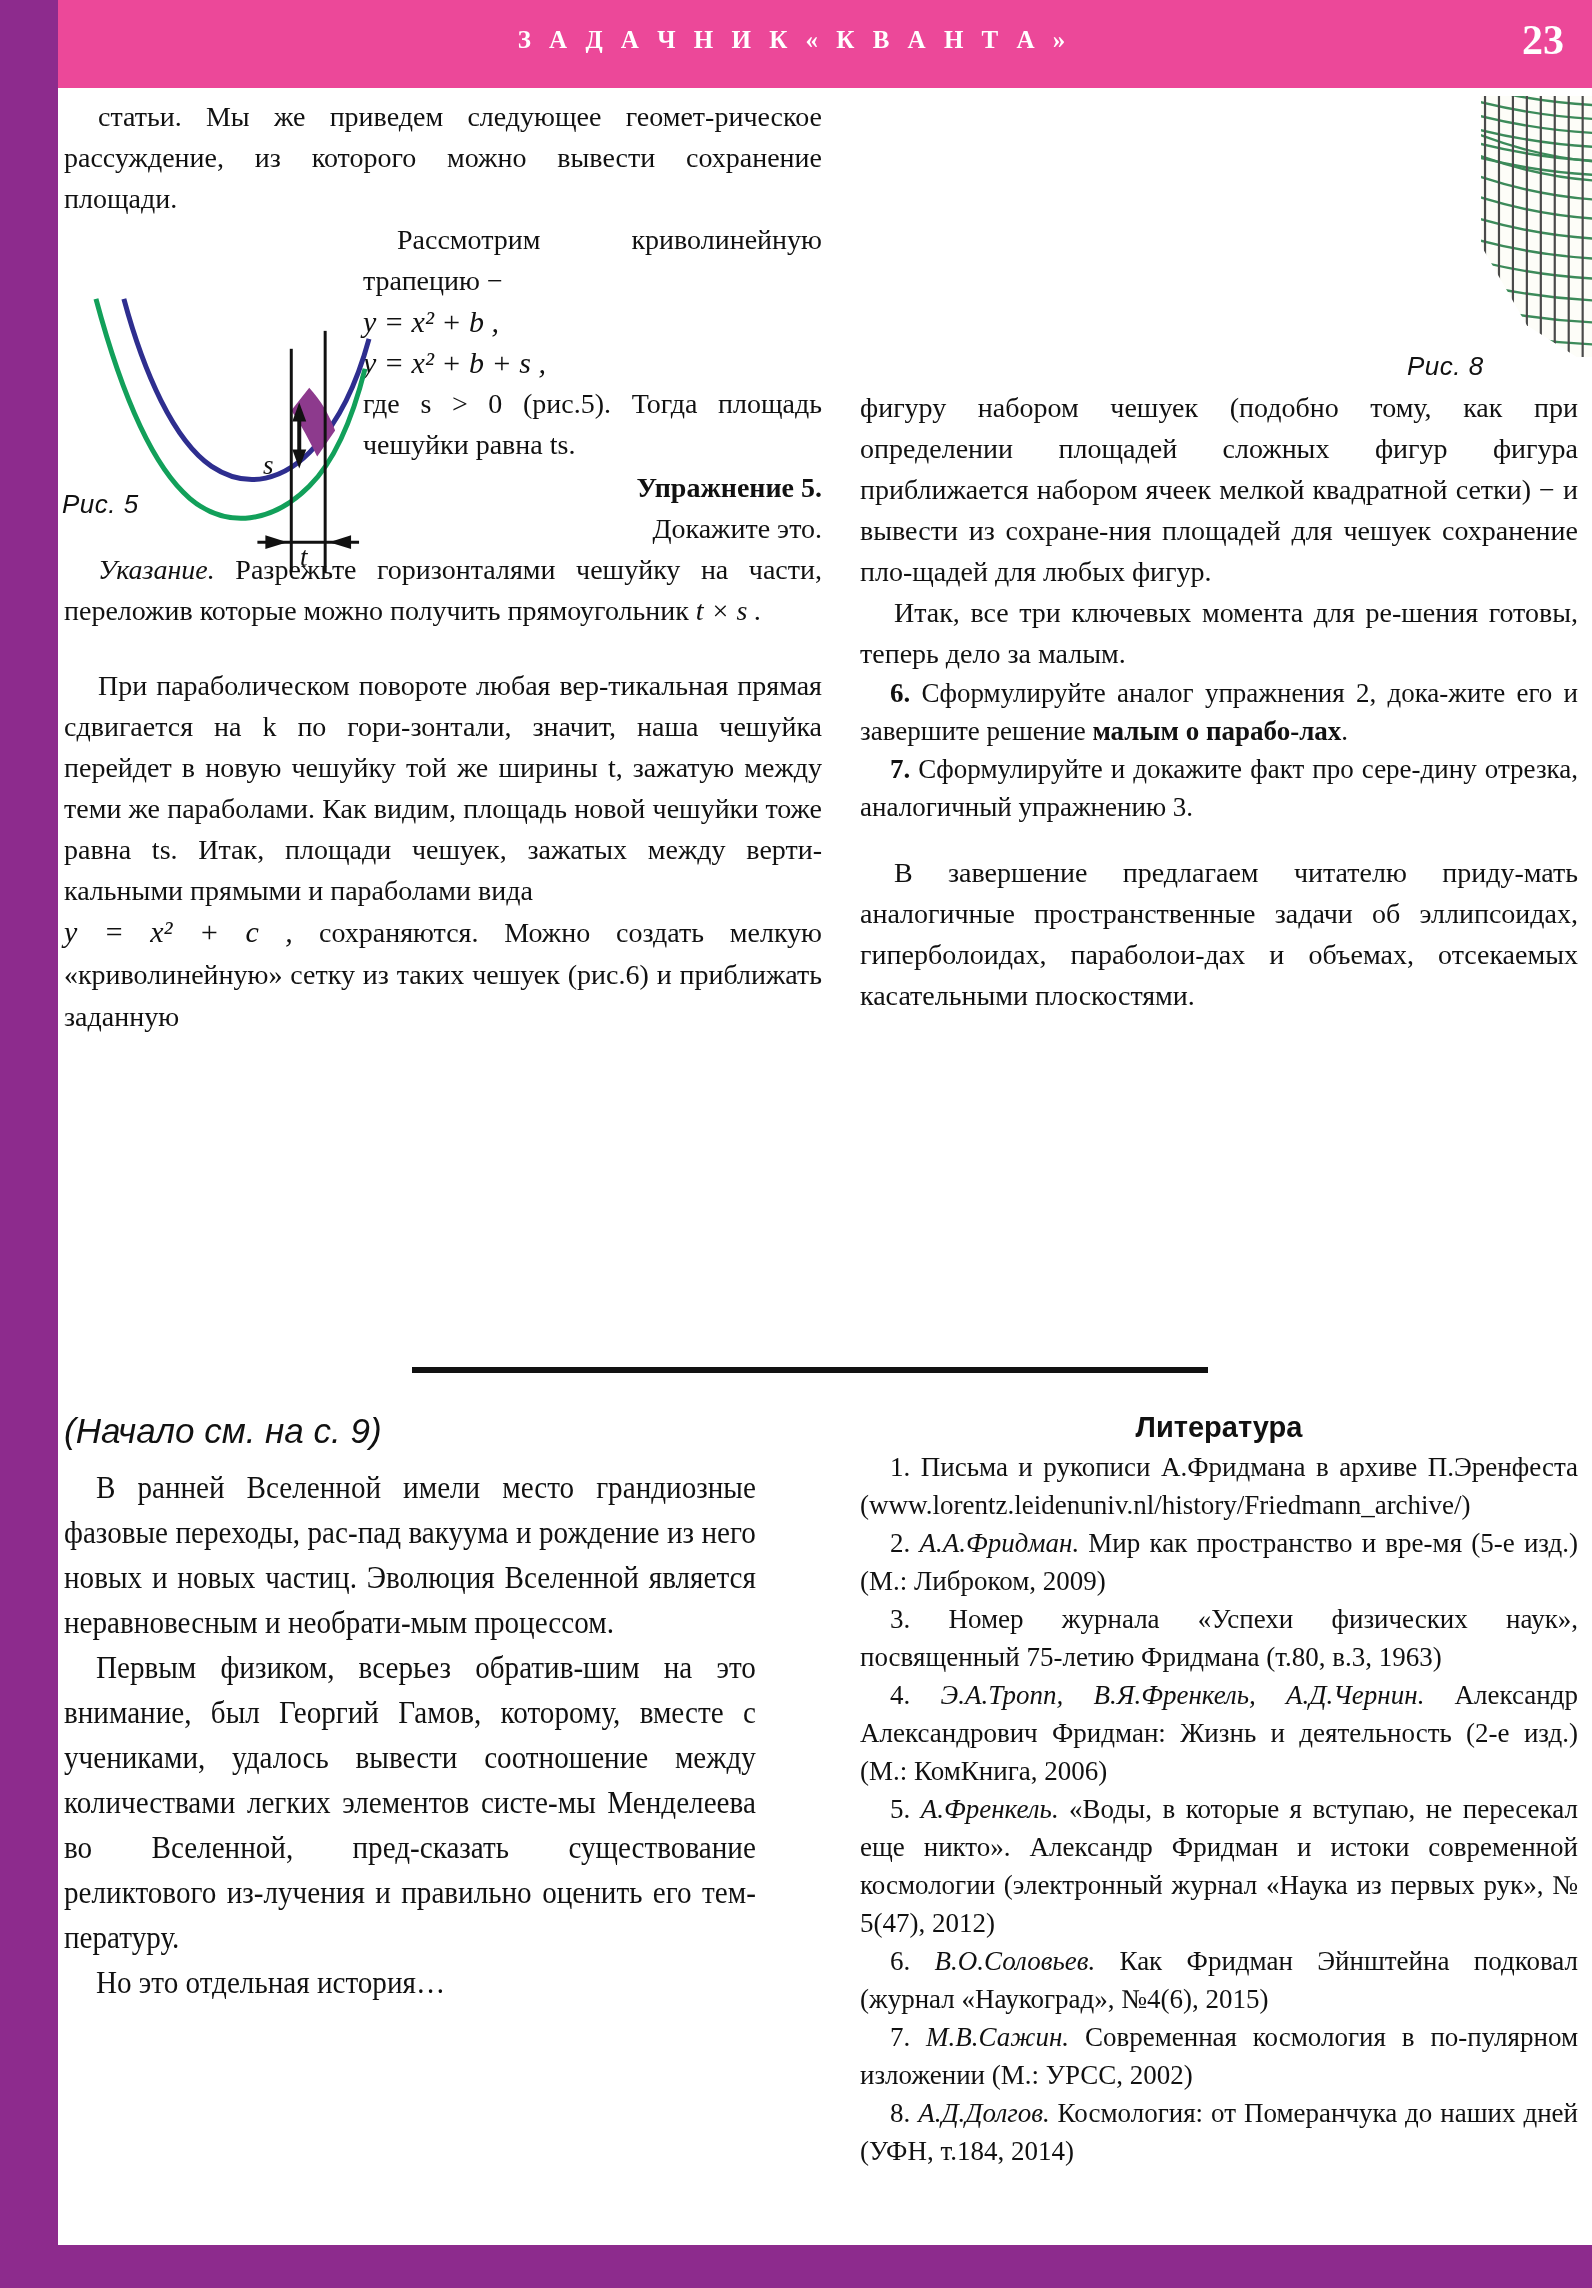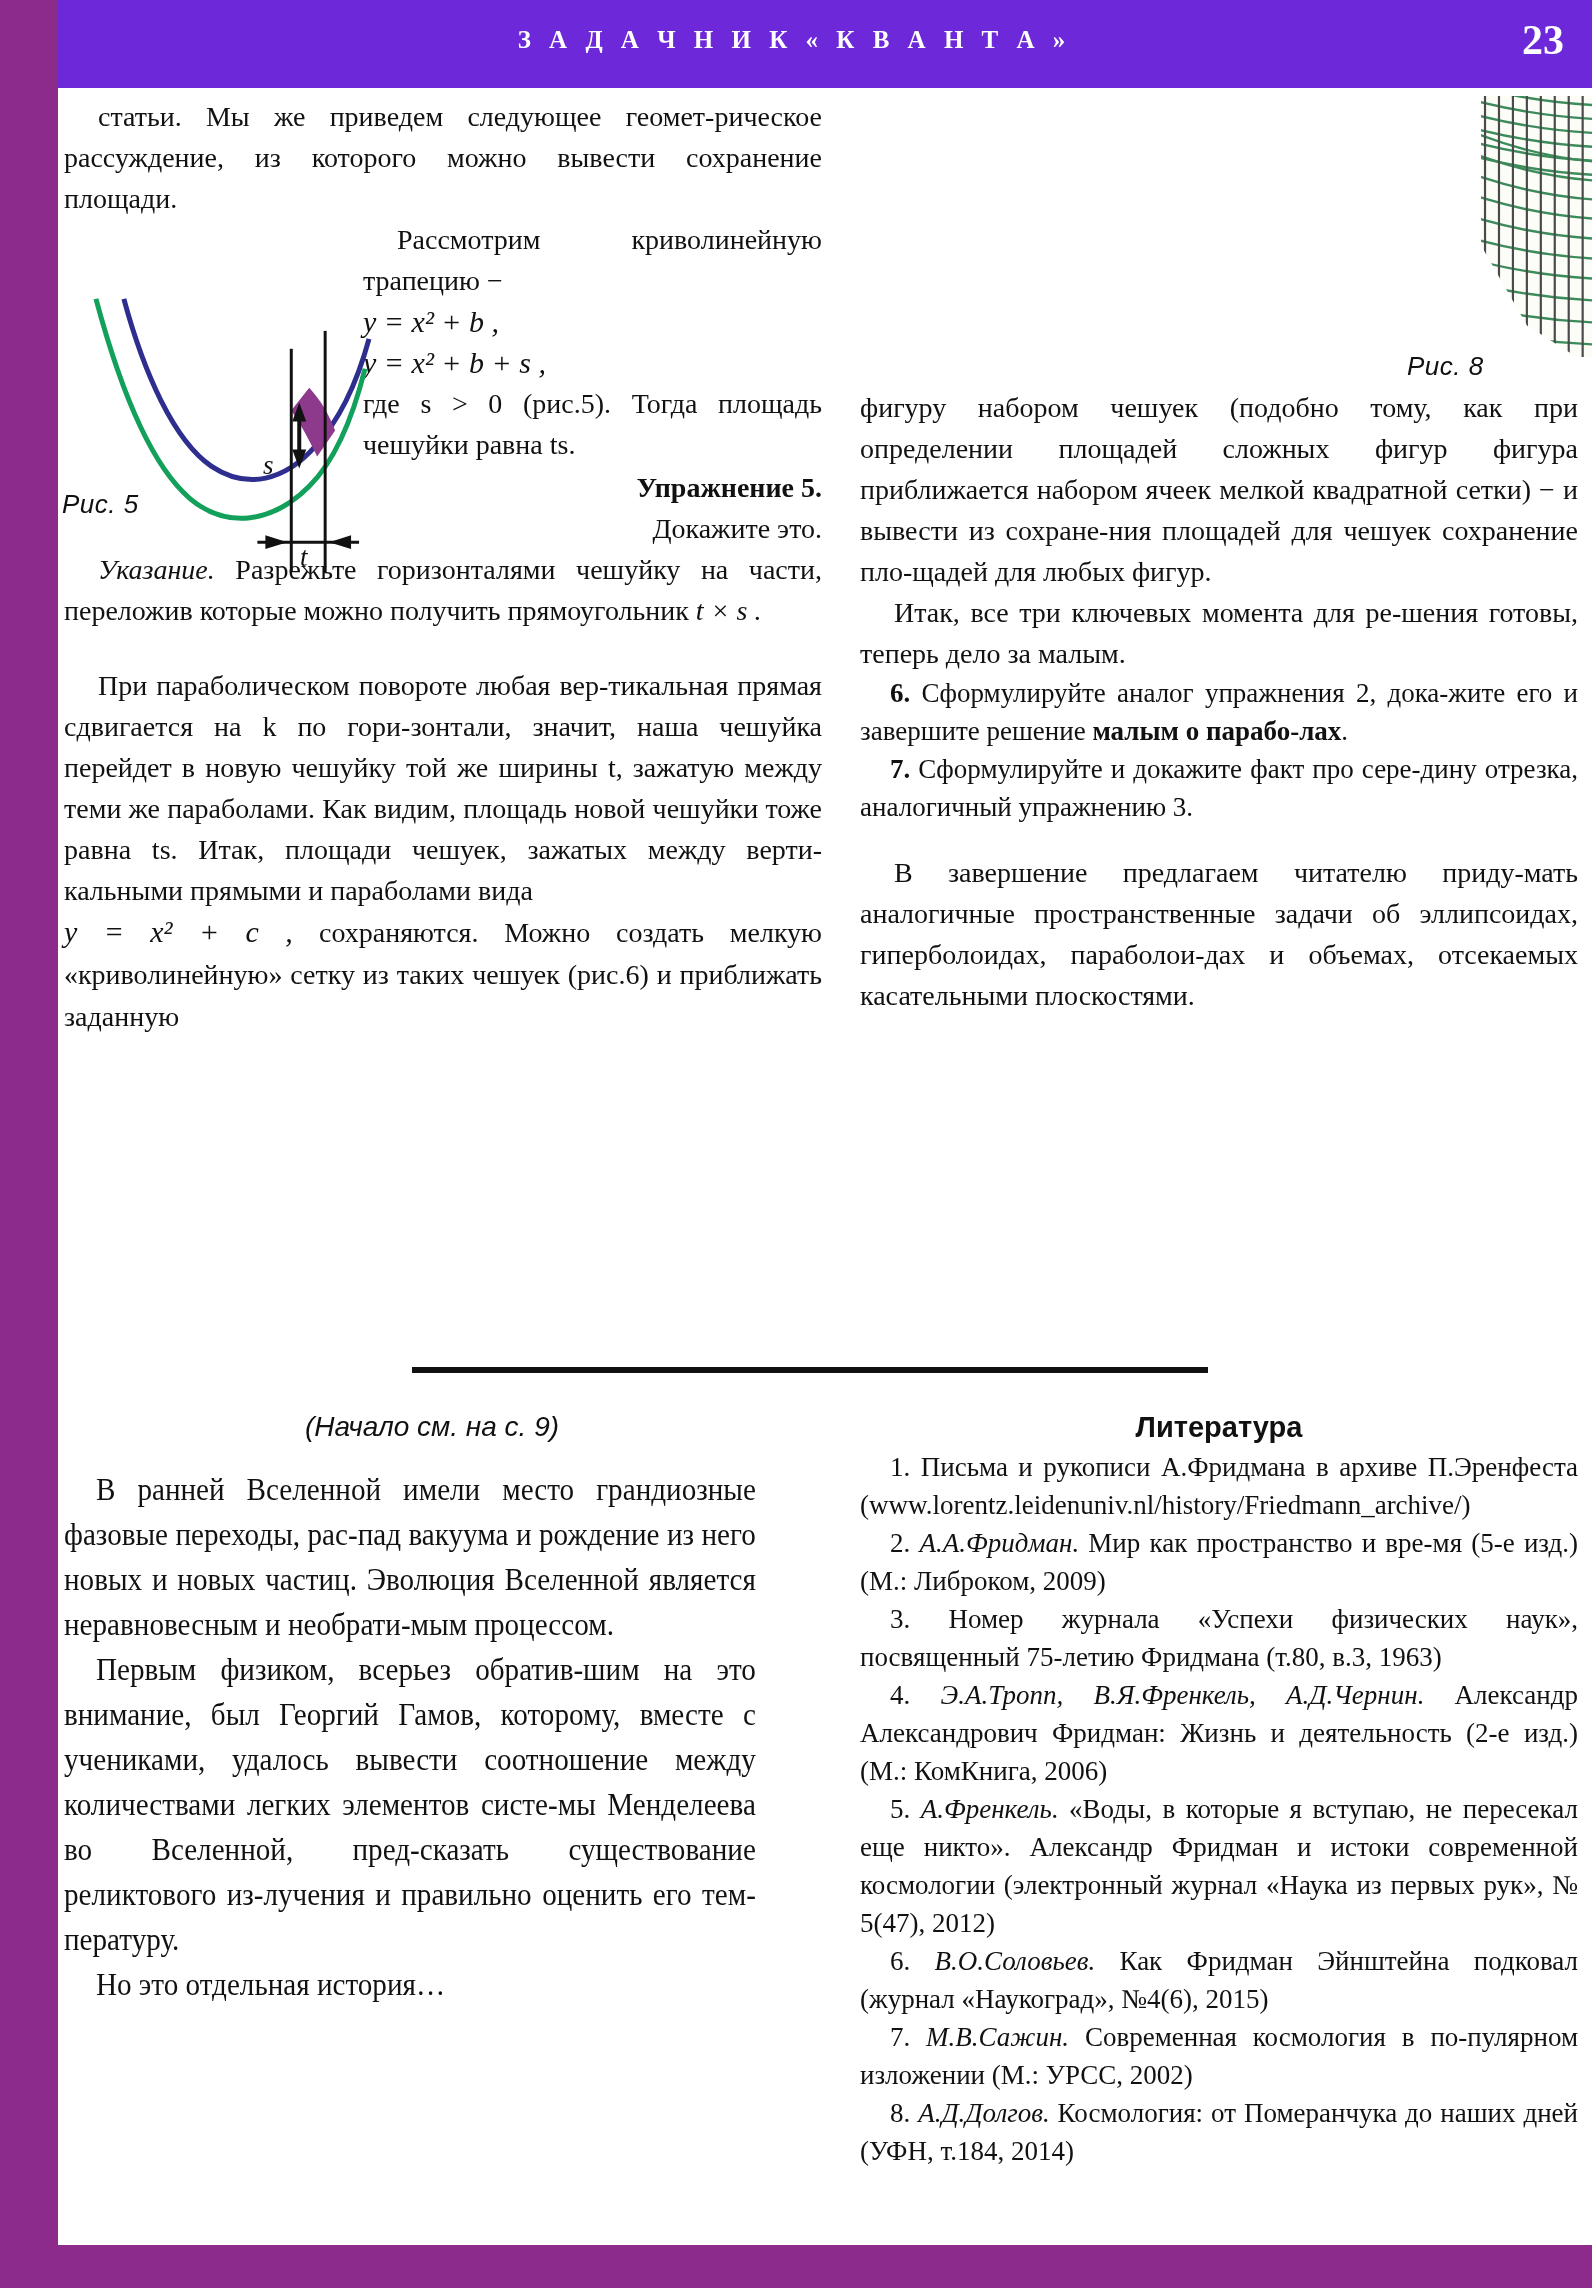--- a/index.html
+++ b/index.html
@@ -4,21 +4,21 @@
 <style>
   html,body{margin:0;padding:0;background:#ffffff;}
   body{width:1592px;height:2289px;position:relative;overflow:hidden;
        font-family:"Liberation Serif","DejaVu Serif",serif;color:#111;}
 
   
   .spine{position:absolute;left:0;top:0;width:58px;height:2289px;background:#8d2b8d;}
   .spine-bottom{position:absolute;left:0;top:2245px;width:1592px;height:44px;background:#8d2b8d;}
 
   
-  .banner{position:absolute;left:58px;top:0;width:1534px;height:88px;background:#6d28d9;}
+  .banner{position:absolute;left:58px;top:0;width:1534px;height:88px;background:#ec4899;}
   .banner-title{position:absolute;left:0;top:26px;width:1473px;text-align:center;
        color:#fff;font-size:25px;letter-spacing:6px;font-weight:700;
        font-family:"Liberation Serif","DejaVu Serif",serif;}
   .banner-page{position:absolute;right:28px;top:16px;color:#fff;font-size:42px;font-weight:700;
        font-family:"Liberation Serif","DejaVu Serif",serif;}
 
   
   .page{position:absolute;left:16px;top:88px;width:1592px;height:2201px;}
 
   .colL{position:absolute;left:48px;top:8px;width:758px;}
@@ -43,22 +43,22 @@
 
   
   .rule{position:absolute;left:396px;top:1279px;width:796px;height:6px;background:#111;}
 
   
   .lowL{position:absolute;left:48px;top:1323px;width:736px;}
   .lowR{position:absolute;left:844px;top:1323px;width:718px;}
 
   .lowL p{font-family:"Liberation Serif","DejaVu Serif",serif;font-size:31px;line-height:45px;
         transform:scaleX(0.94);transform-origin:left center;}
-  .contfrom{text-align:center;font-style:italic;font-size:28px;
-        font-family:"Liberation Sans","DejaVu Sans",sans-serif;margin-bottom:24px;}
+  .contfrom{text-align:left;font-style:italic;font-size:35px;
+        font-family:"Liberation Sans","DejaVu Sans",sans-serif;margin-bottom:14px;}
 
   .lit-title{text-align:center;font-weight:700;font-size:29px;
         font-family:"Liberation Sans","DejaVu Sans",sans-serif;margin-bottom:4px;}
   .ref{font-size:27px;line-height:38px;text-align:justify;text-indent:30px;margin:0;}
 
   .ex-head{font-weight:700;font-size:28px;text-indent:22px;margin:0 0 2px 0;}
   .ex{font-size:27px;line-height:38px;text-align:justify;text-indent:30px;margin:0;}
 
   
   .wrapL{float:left;width:299px;height:299px;}

